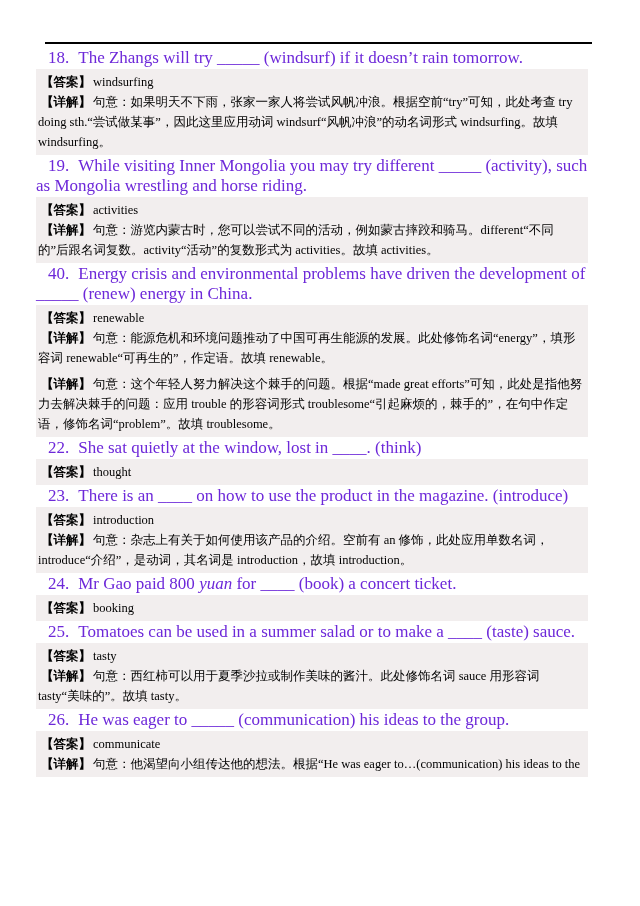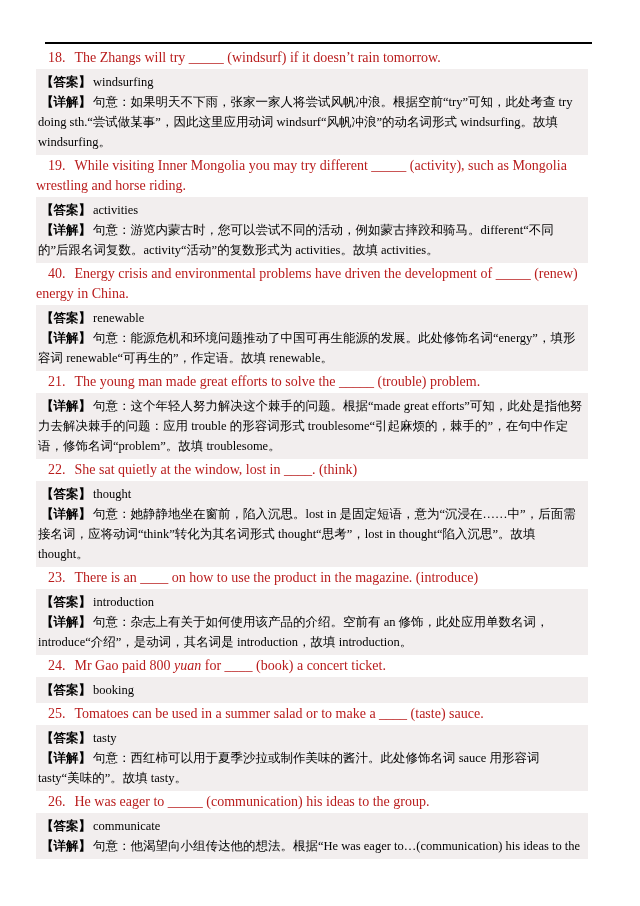--- a/index.html
+++ b/index.html
@@ -6,21 +6,21 @@
   body{
     width:640px;height:906px;
     background:#ffffff;
     font-family:"Liberation Serif","DejaVu Serif",serif;
     overflow:hidden;
     position:relative;
   }
   .page{position:absolute;left:36px;top:42px;width:552px;}
   .toprule{height:2px;background:#000000;margin:0 0 4px 9px;width:547px;}
   .q{
-    margin:1px 0;line-height:20px;font-size:14px;color:#b91c1c;
+    margin:1px 0;line-height:20px;font-size:17px;color:#6d28d9;
     text-indent:12px;
   }
   .qnum{margin-right:9px;}
   .ablock{
     background:#f2eeee;
     padding:3px 5px 3px 2px;
     color:#000000;
   }
   .aline,.dline{margin:0;line-height:20px;font-size:12.5px;text-indent:3px;}
   .lbl{font-weight:bold;margin-right:2px;}
@@ -50,31 +50,29 @@
 
   <section>
     <p class="q"><span class="qnum">40.</span><span class="qtext">Energy crisis and environmental problems have driven the development of _____ (renew) energy in China.</span></p>
     <div class="ablock">
       <p class="aline"><span class="lbl">【答案】</span><span>renewable</span></p>
       <p class="dline"><span class="lbl">【详解】</span><span>句意：能源危机和环境问题推动了中国可再生能源的发展。此处修饰名词“energy”，填形容词 renewable“可再生的”，作定语。故填 renewable。</span></p>
     </div>
   </section>
 
   <section>
-    <p class="q"><span class="qnum">21.</span><span class="qtext">The young man made great efforts to solve the _____ (trouble) problem.</span></p>
     <div class="ablock">
       <p class="dline"><span class="lbl">【详解】</span><span>句意：这个年轻人努力解决这个棘手的问题。根据“made great efforts”可知，此处是指他努力去解决棘手的问题：应用 trouble 的形容词形式 troublesome“引起麻烦的，棘手的”，在句中作定语，修饰名词“problem”。故填 troublesome。</span></p>
     </div>
   </section>
 
   <section>
     <p class="q"><span class="qnum">22.</span><span class="qtext">She sat quietly at the window, lost in ____. (think)</span></p>
     <div class="ablock">
       <p class="aline"><span class="lbl">【答案】</span><span>thought</span></p>
-      <p class="dline"><span class="lbl">【详解】</span><span>句意：她静静地坐在窗前，陷入沉思。lost in 是固定短语，意为“沉浸在……中”，后面需接名词，应将动词“think”转化为其名词形式 thought“思考”，lost in thought“陷入沉思”。故填 thought。</span></p>
     </div>
   </section>
 
   <section>
     <p class="q"><span class="qnum">23.</span><span class="qtext">There is an ____ on how to use the product in the magazine. (introduce)</span></p>
     <div class="ablock">
       <p class="aline"><span class="lbl">【答案】</span><span>introduction</span></p>
       <p class="dline"><span class="lbl">【详解】</span><span>句意：杂志上有关于如何使用该产品的介绍。空前有 an 修饰，此处应用单数名词，introduce“介绍”，是动词，其名词是 introduction，故填 introduction。</span></p>
     </div>
   </section>

